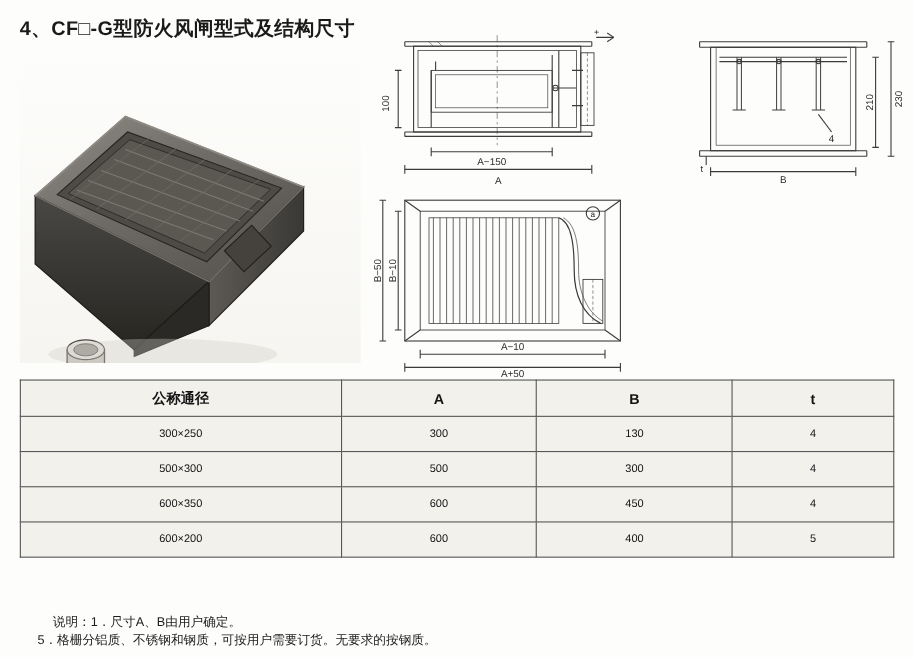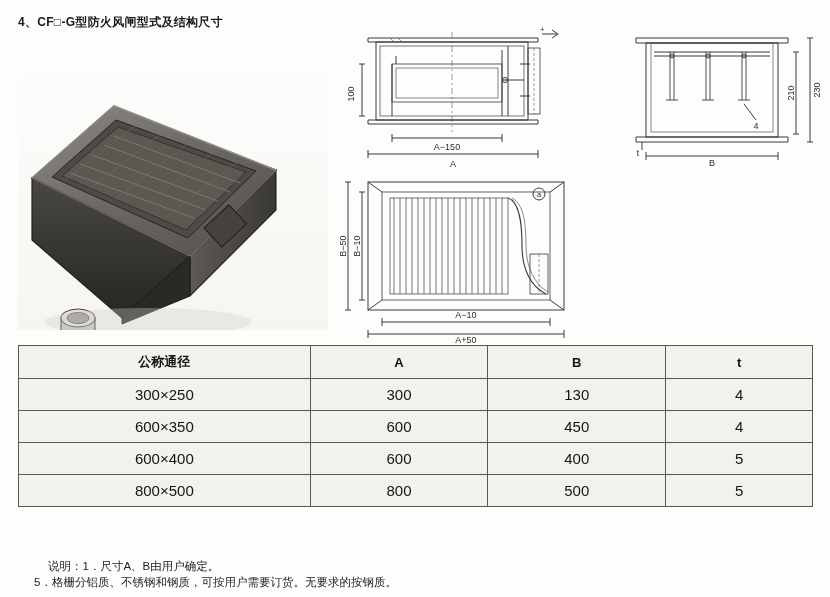--- a/index.html
+++ b/index.html
@@ -18,21 +18,21 @@
   .page {
     position: absolute;
     left: 0; top: 0;
     width: 830px; height: 597px;
   }
 
   
   .heading {
     position: absolute;
     left: 18px; top: 14px;
-    font-size: 12px;
+    font-size: 18px;
     font-weight: bold;
     letter-spacing: 0.3px;
     white-space: nowrap;
   }
 
   
   .photo-wrap {
     position: absolute;
     left: 18px; top: 50px;
     width: 310px; height: 280px;
@@ -54,21 +54,21 @@
     width: 630px;
   }
   table.spec {
     border-collapse: collapse;
     width: 795px;
     background: #f2f1ec;
   }
   table.spec th, table.spec td {
     border: 1px solid #575757;
     text-align: center;
-    font-size: 15px;
+    font-size: 10px;
     height: 29px;
     color: #141414;
     font-family: "Liberation Sans", sans-serif;
   }
   table.spec th {
     font-weight: bold;
     font-size: 13px;
     height: 30px;
   }
   table.spec col.c1 { width: 292px; }
@@ -368,37 +368,37 @@
         </tr>
       </thead>
       <tbody>
         <tr>
           <td>300×250</td>
           <td>300</td>
           <td>130</td>
           <td>4</td>
         </tr>
         <tr>
+          <td>500×300</td>
+          <td>500</td>
+          <td>300</td>
+          <td>4</td>
+        </tr>
+        <tr>
           <td>600×350</td>
           <td>600</td>
           <td>450</td>
           <td>4</td>
         </tr>
         <tr>
-          <td>600×400</td>
+          <td>600×200</td>
           <td>600</td>
           <td>400</td>
           <td>5</td>
         </tr>
-        <tr>
-          <td>800×500</td>
-          <td>800</td>
-          <td>500</td>
-          <td>5</td>
-        </tr>
       </tbody>
     </table>
   </div>
 
   <div class="notes">
     <div>说明：1．尺寸A、B由用户确定。</div>
     <div class="n2">5．格栅分铝质、不锈钢和钢质，可按用户需要订货。无要求的按钢质。</div>
   </div>
 
 </div>

